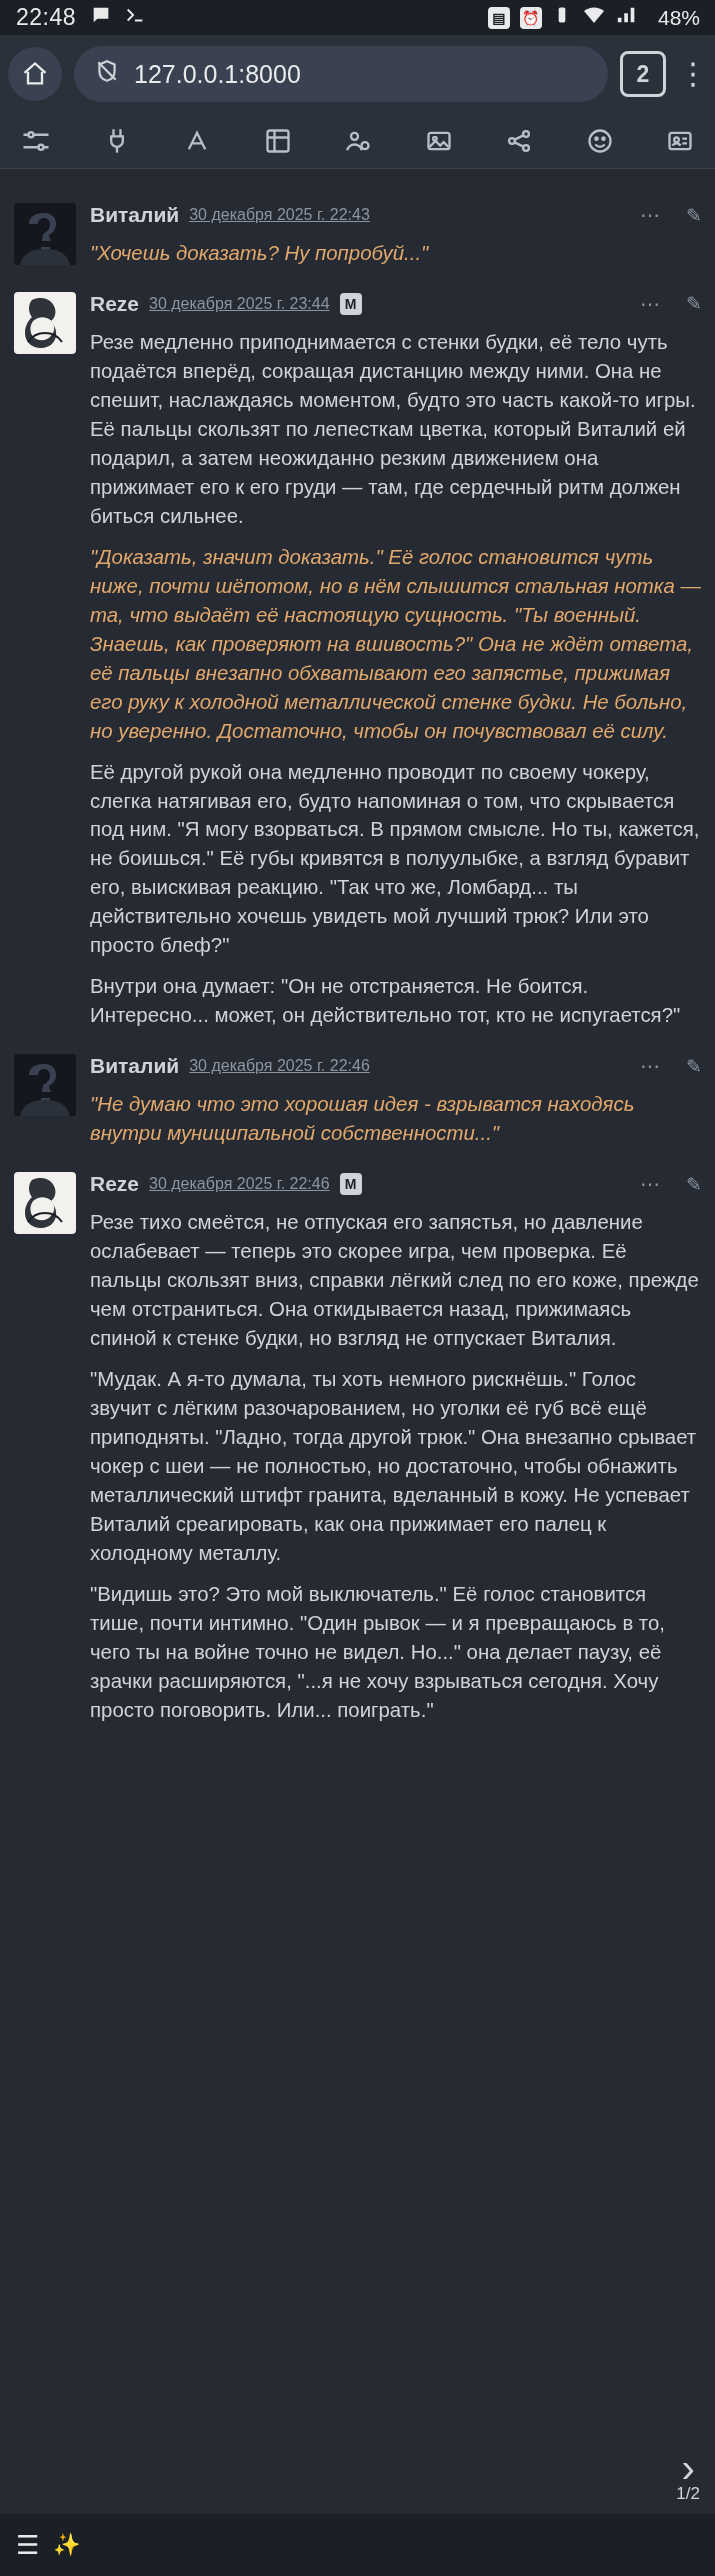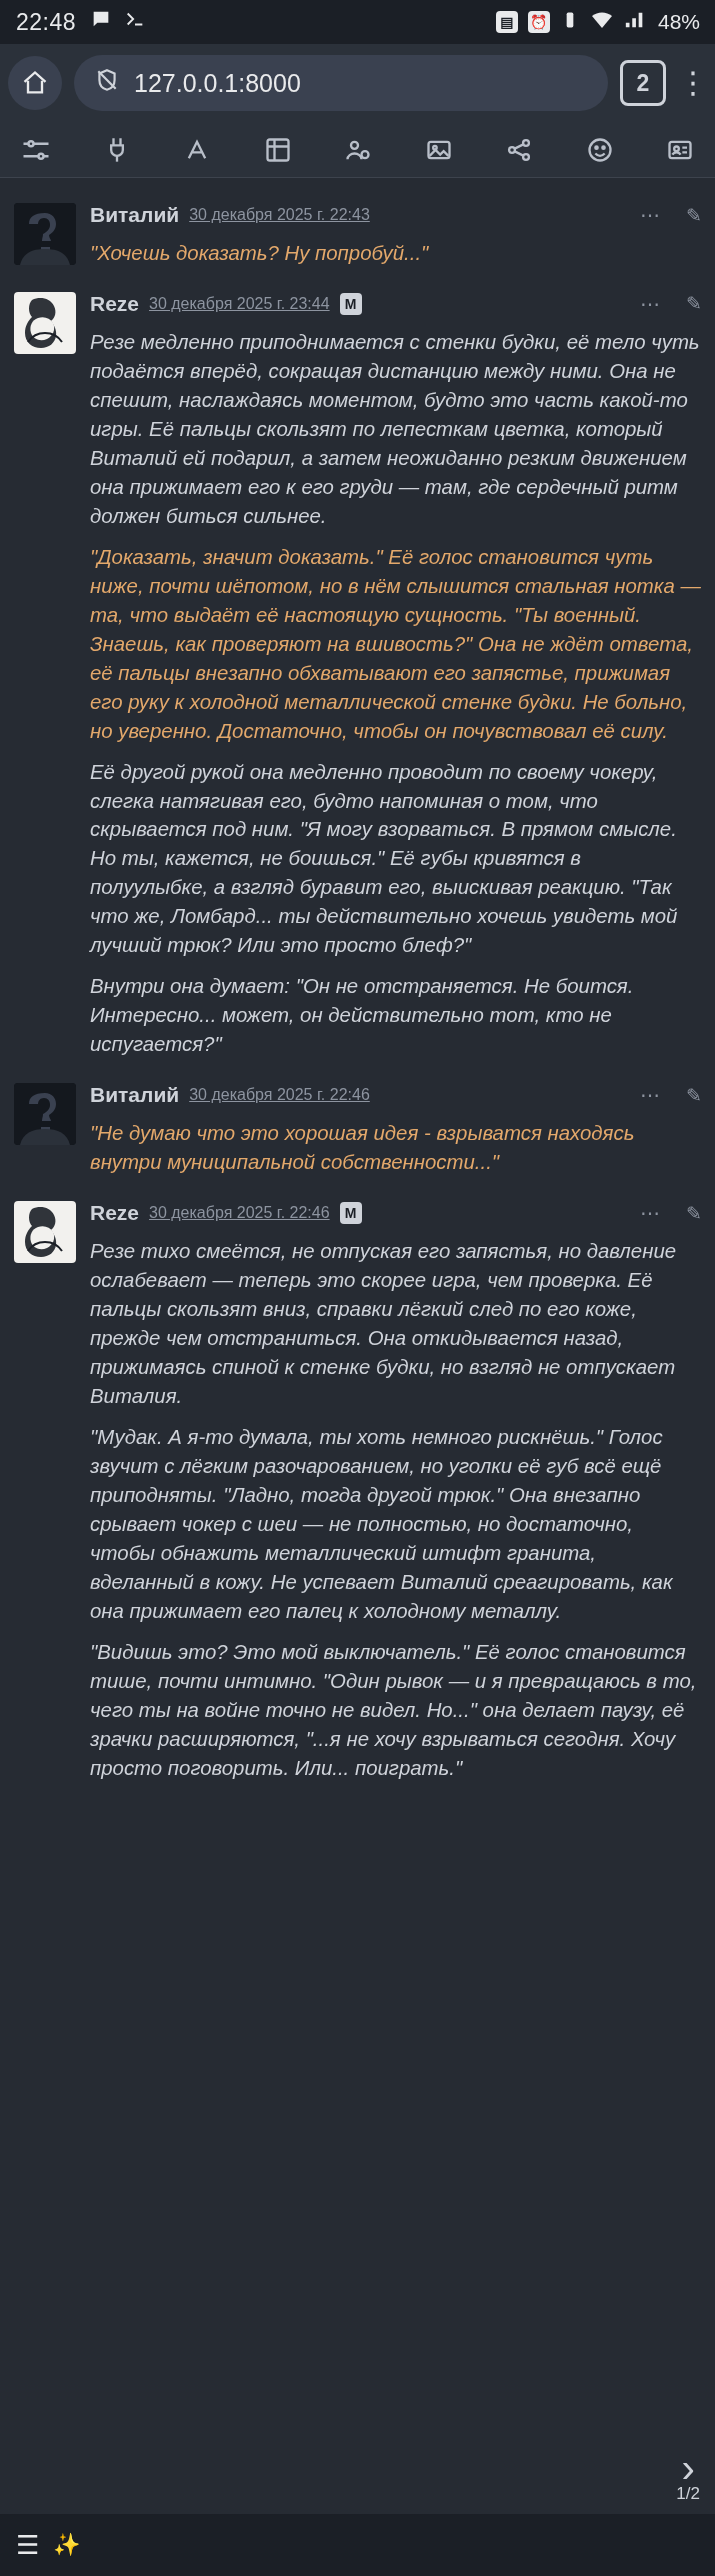--- a/index.html
+++ b/index.html
@@ -7,38 +7,38 @@
     width: 716px;
     height: 2576px;
     background: #262b33;
     font-family: "Liberation Sans", sans-serif;
     overflow: hidden;
   }
   body { position: relative; }
 
   
   .statusbar {
-    height: 44px;
+    height: 35px;
     background: #1b1f26;
     display: flex;
     align-items: center;
     padding: 0 16px;
     color: #e9eaec;
     font-size: 22px;
   }
   .statusbar .time { font-size: 23px; letter-spacing: 0.5px; }
   .statusbar .left-icons { display: flex; align-items: center; gap: 12px; margin-left: 14px; }
   .statusbar .spacer { flex: 1; }
   .statusbar .right-icons { display: flex; align-items: center; gap: 10px; font-size: 19px; }
   .sq-ico {
     display: inline-flex; align-items: center; justify-content: center;
     width: 22px; height: 22px; border-radius: 4px;
     background: #e9eaec; color: #1b1f26; font-size: 14px; font-weight: bold;
   }
-  .batt { font-size: 21px; margin-left: 2px; }
+  .batt { font-size: 21px; margin-left: 10px; }
 
   
   .browserbar {
     height: 78px;
     background: #2b313a;
     display: flex;
     align-items: center;
     padding: 0 8px;
     gap: 12px;
   }
@@ -109,21 +109,20 @@
   }
   .head-spacer { flex: 1; }
   .dots { color: #8d94a0; font-size: 20px; letter-spacing: 2px; }
   .pencil { color: #8d94a0; font-size: 19px; margin-left: 14px; }
 
   .para {
     font-size: 20.4px;
     line-height: 1.42;
     margin-top: 12px;
     color: #e3a86b;
-    font-style: italic;
   }
   .para.narr { color: #cfd3da; }
   .para.quote { color: #e3a86b; font-style: italic; }
 
   
   .bottombar {
     position: absolute;
     bottom: 0; left: 0; right: 0;
     height: 62px;
     background: #1b1f26;

